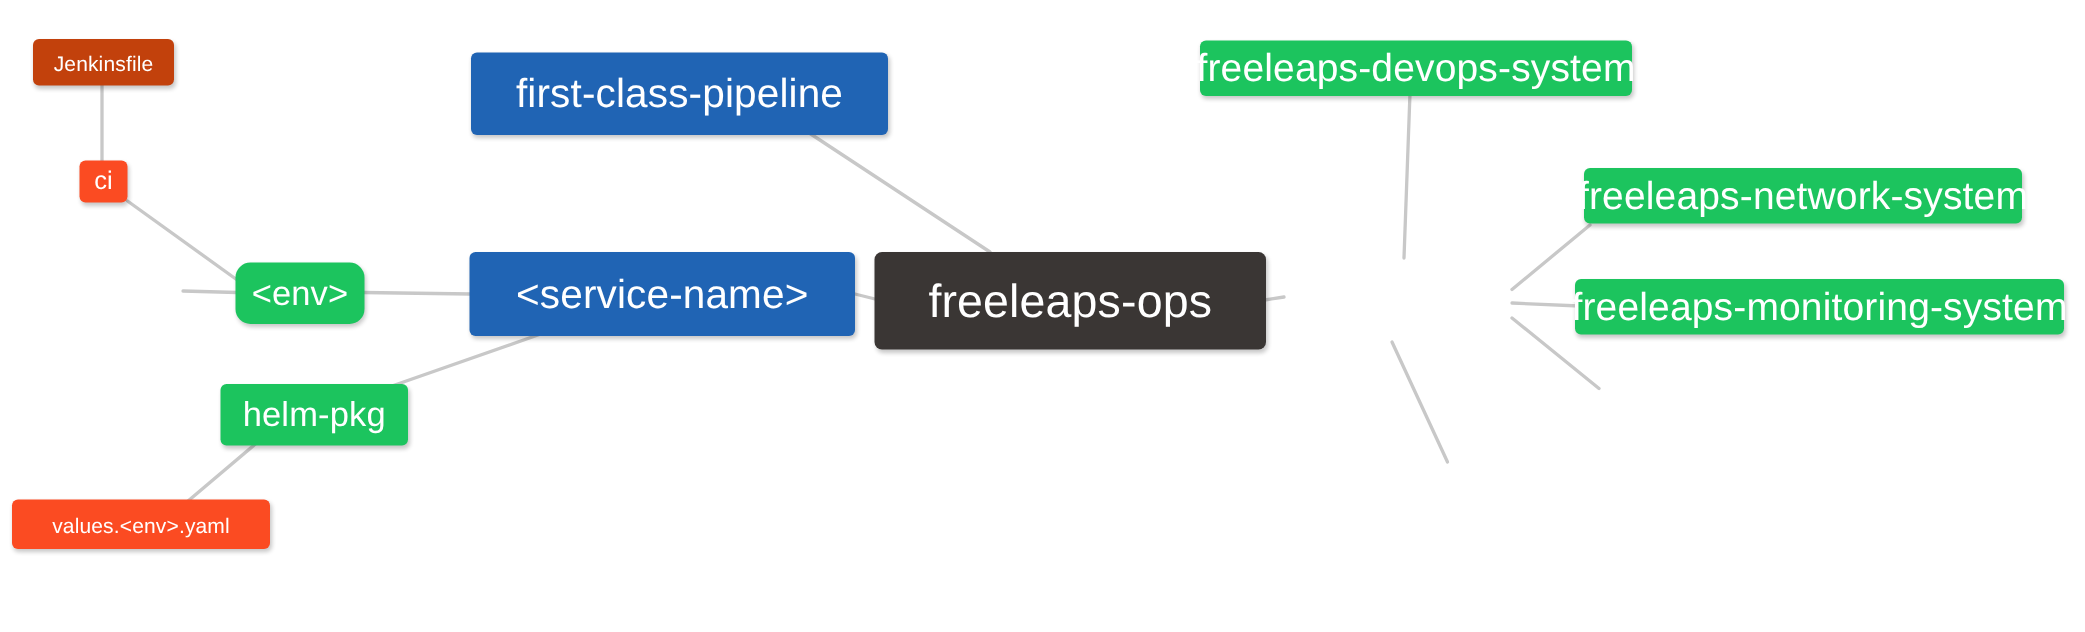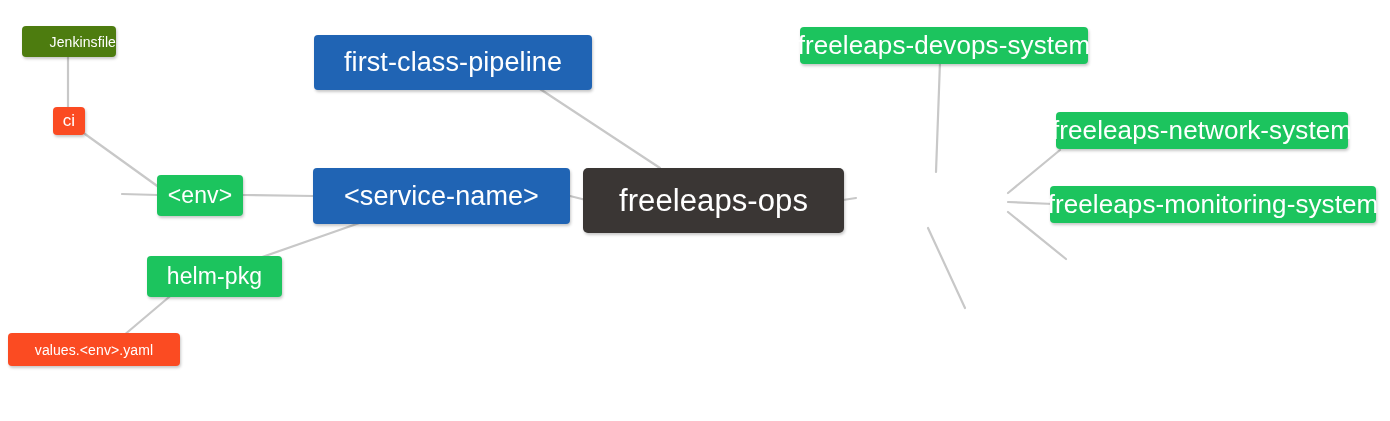--- a/index.html
+++ b/index.html
@@ -56,23 +56,22 @@
     font-size: 23px;
   }
   .lvl-3-red {
     background: #fb4b22;
     font-size: 17px;
   }
   .lvl-3-red.tiny {
     font-size: 14px;
   }
   .lvl-3-orange {
-    background: #4d7c0f;
+    background: #c2410c;
     font-size: 14px;
-    justify-content: flex-end;
   }
 </style>
 </head>
 <body>
 
 <div id="mindmap">
 
   <svg id="edge-layer" viewBox="0 0 1390 421" xmlns="http://www.w3.org/2000/svg">
     <g stroke="#c8c8c8" stroke-width="2.2" fill="none" stroke-linecap="round">
 
@@ -108,25 +107,25 @@
 
   <div class="node lvl-3-orange" style="left:22px; top:26px; width:94px; height:31px;">
     <span>Jenkinsfile</span>
   </div>
 
   <div class="node lvl-3-red" style="left:53px; top:107px; width:32px; height:28px;">
     <span>ci</span>
   </div>
 
 
-  <div class="node lvl-2-green mid" style="left:157px; top:175px; width:86px; height:41px;">
+  <div class="node lvl-2-green mid" style="left:157px; top:175px; width:86px; height:41px;border-radius:10px;">
     <span>&lt;env&gt;</span>
   </div>
 
-  <div class="node lvl-2-green mid" style="left:147px; top:256px; width:135px; height:41px;">
+  <div class="node lvl-2-green mid" style="left:147px; top:256px; width:125px; height:41px;">
     <span>helm-pkg</span>
   </div>
 
   <div class="node lvl-3-red tiny" style="left:8px; top:333px; width:172px; height:33px;">
     <span>values.&lt;env&gt;.yaml</span>
   </div>
 
   <div class="node lvl-1-blue" style="left:314px; top:35px; width:278px; height:55px;">
     <span>first-class-pipeline</span>
   </div>

